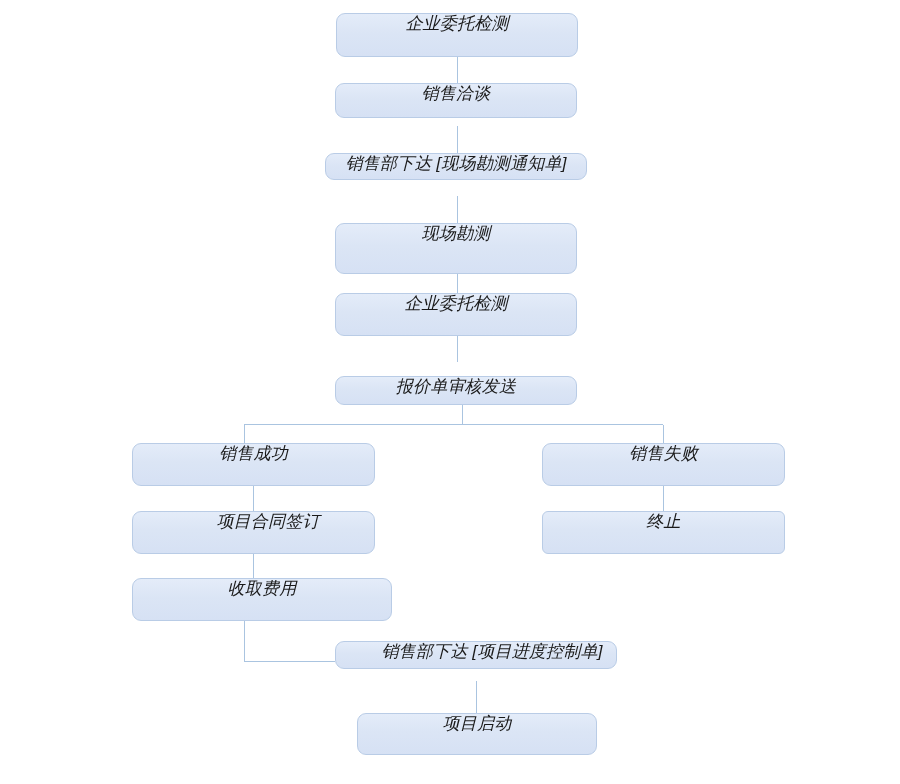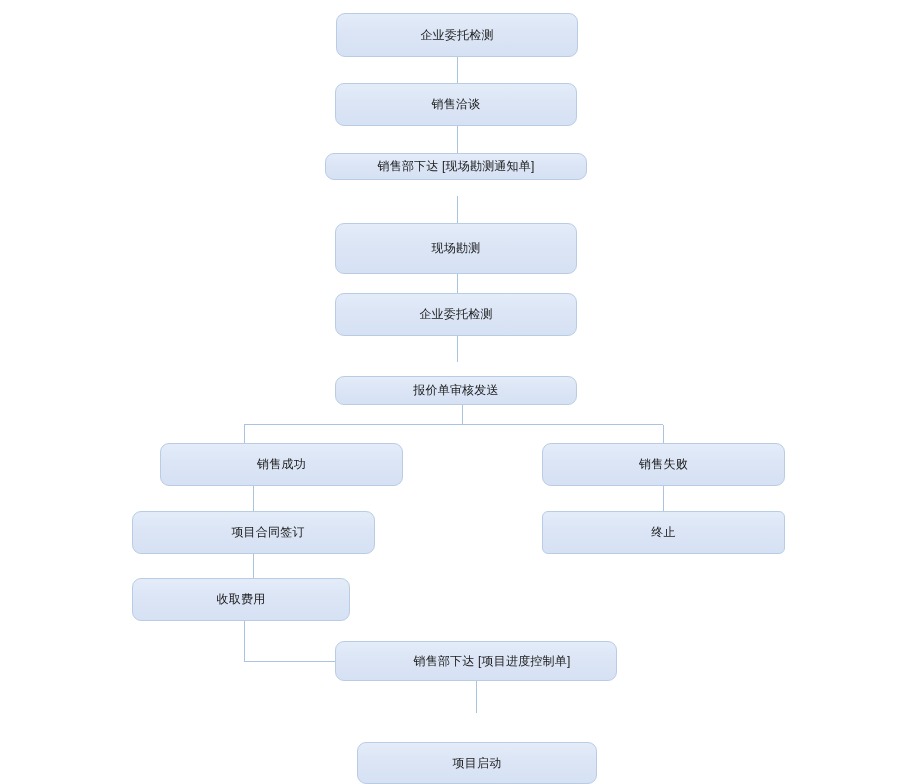--- a/index.html
+++ b/index.html
@@ -25,28 +25,28 @@
     height: 784px;
     pointer-events: none;
   }
   .node {
     position: absolute;
     box-sizing: border-box;
     background: linear-gradient(to bottom, #e4ecf9 0%, #dbe5f5 45%, #d6e1f4 100%);
     border: 1px solid #b9cce6;
     border-radius: 9px;
     display: flex;
-    align-items: center;
     justify-content: center;
     color: #1a1a1a;
-    font-size: 12px;
+    font-size: 17px;
     line-height: 1.2;
     letter-spacing: 0.2px;
     white-space: nowrap;
     text-align: center;
+    font-style: italic;
   }
   .node-label {
     display: block;
   }
 </style>
 </head>
 <body>
 
 <div id="flow-canvas">
 
@@ -71,61 +71,61 @@
       <line x1="244" y1="661.5" x2="335" y2="661.5"></line>
 
       <line x1="476.5" y1="681" x2="476.5" y2="713"></line>
     </g>
   </svg>
 
   <div class="node" style="left:336px; top:13px; width:242px; height:44px;">
     <span class="node-label">企业委托检测</span>
   </div>
 
-  <div class="node" style="left:335px; top:83px; width:242px; height:43px;">
+  <div class="node" style="left:335px; top:83px; width:242px; height:35px;">
     <span class="node-label">销售洽谈</span>
   </div>
 
   <div class="node" style="left:325px; top:153px; width:262px; height:27px;">
     <span class="node-label">销售部下达 [现场勘测通知单]</span>
   </div>
 
   <div class="node" style="left:335px; top:223px; width:242px; height:51px;">
     <span class="node-label">现场勘测</span>
   </div>
 
   <div class="node" style="left:335px; top:293px; width:242px; height:43px;">
     <span class="node-label">企业委托检测</span>
   </div>
 
   <div class="node" style="left:335px; top:376px; width:242px; height:29px;">
     <span class="node-label">报价单审核发送</span>
   </div>
 
-  <div class="node" style="left:132px; top:443px; width:243px; height:43px;margin-left:28px;">
+  <div class="node" style="left:132px; top:443px; width:243px; height:43px;">
     <span class="node-label">销售成功</span>
   </div>
 
   <div class="node" style="left:542px; top:443px; width:243px; height:43px;">
     <span class="node-label">销售失败</span>
   </div>
 
   <div class="node" style="left:132px; top:511px; width:243px; height:43px;padding-left:29px;">
     <span class="node-label">项目合同签订</span>
   </div>
 
   <div class="node" style="left:542px; top:511px; width:243px; height:43px;border-radius:6px;">
     <span class="node-label">终止</span>
   </div>
 
-  <div class="node" style="left:132px; top:578px; width:218px; height:43px;">
+  <div class="node" style="left:132px; top:578px; width:260px; height:43px;">
     <span class="node-label">收取费用</span>
   </div>
 
-  <div class="node" style="left:335px; top:641px; width:282px; height:40px;padding-left:32px;">
+  <div class="node" style="left:335px; top:641px; width:282px; height:28px;padding-left:32px;">
     <span class="node-label">销售部下达 [项目进度控制单]</span>
   </div>
 
-  <div class="node" style="left:357px; top:742px; width:240px; height:42px;">
+  <div class="node" style="left:357px; top:713px; width:240px; height:42px;">
     <span class="node-label">项目启动</span>
   </div>
 
 </div>
 
 </body></html>

